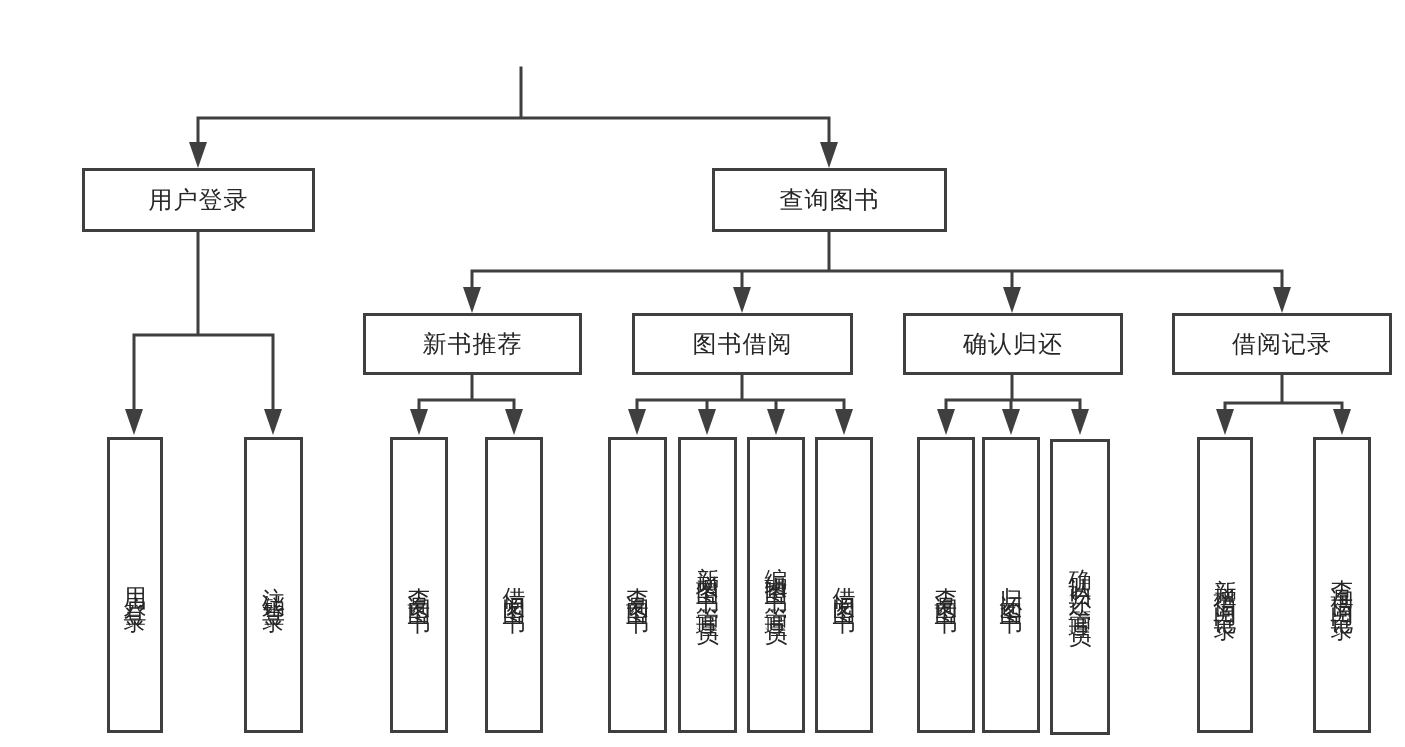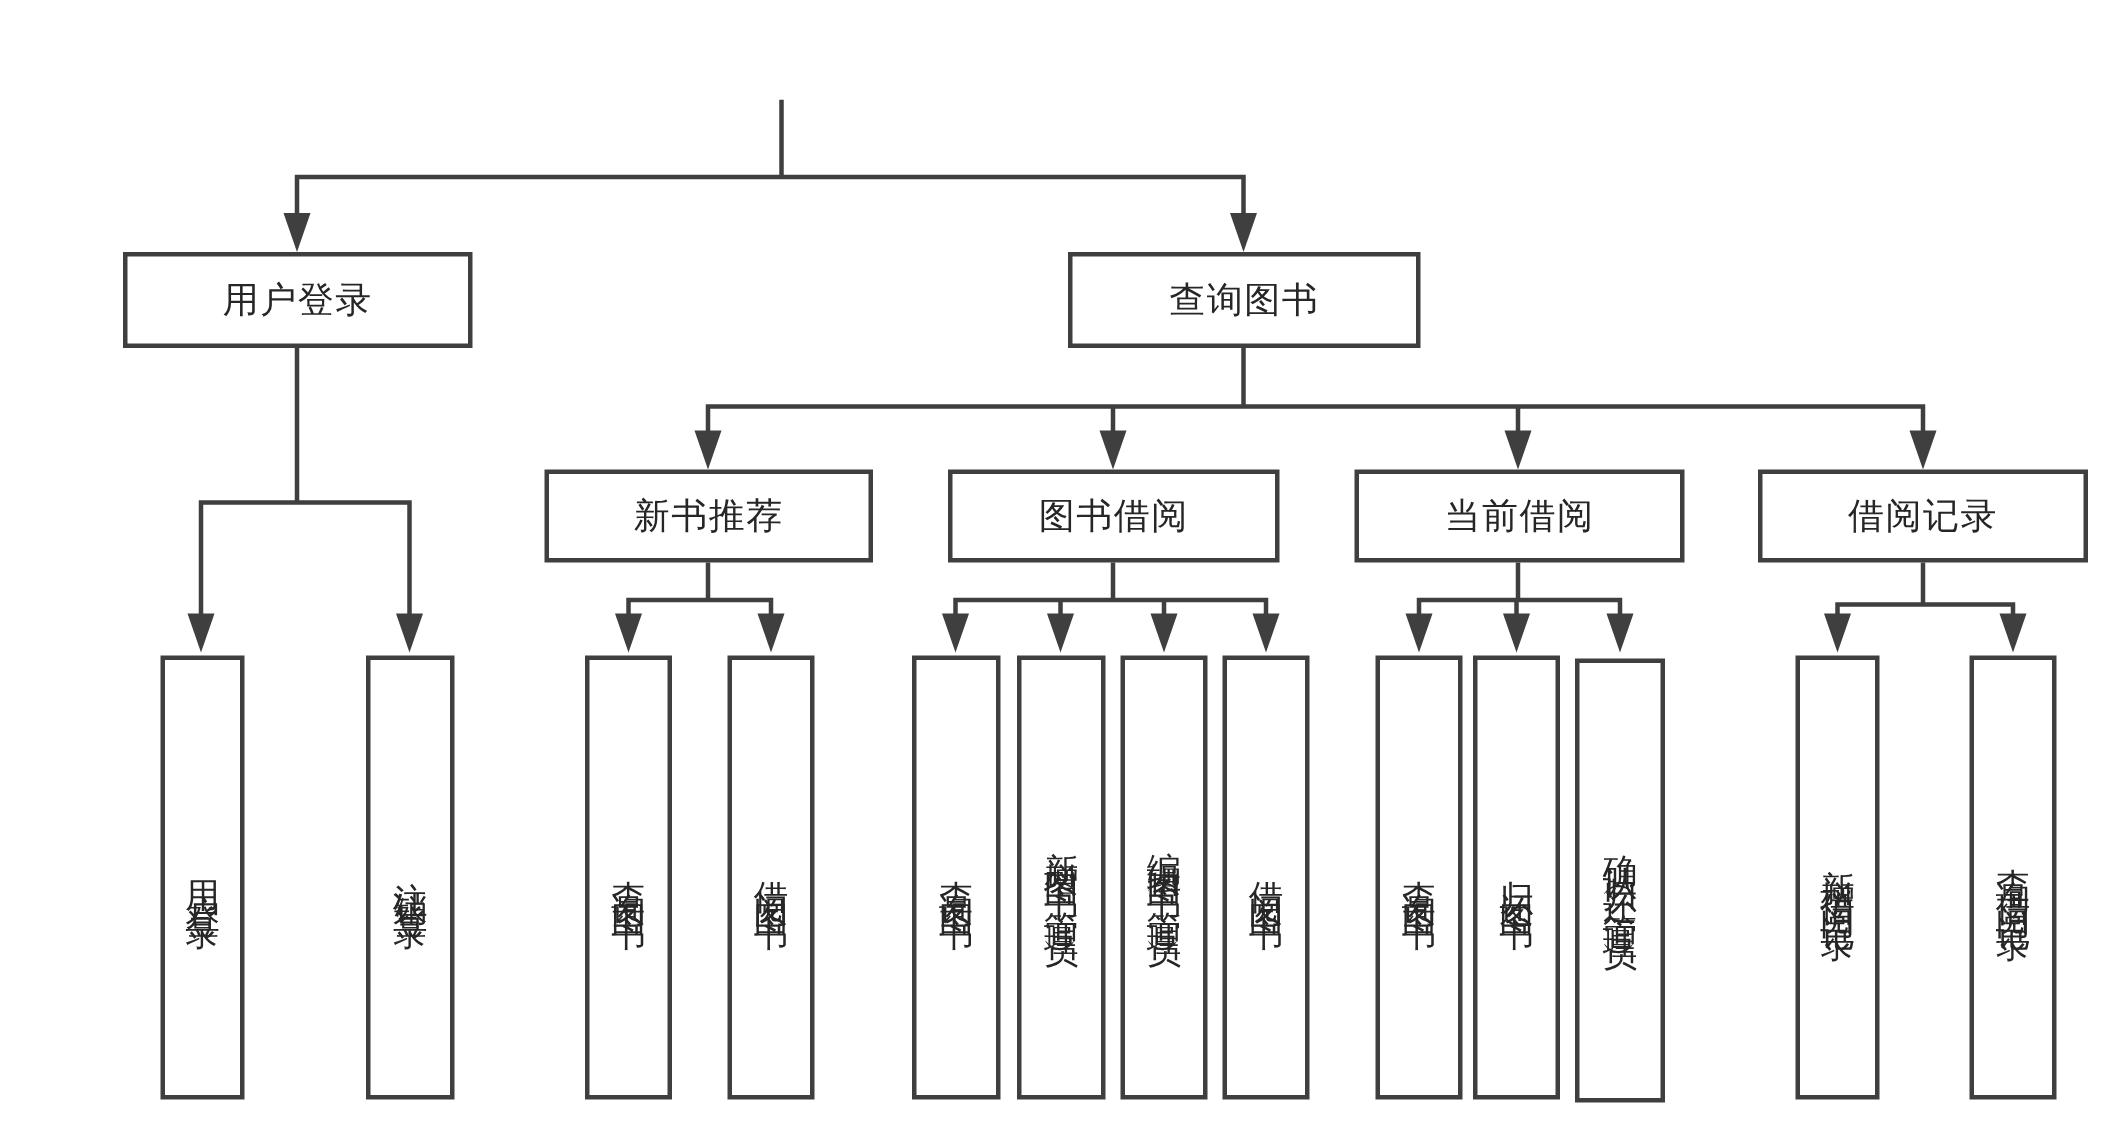--- a/index.html
+++ b/index.html
@@ -102,21 +102,21 @@
     <span>查询图书</span>
   </div>
 
   <div class="node hbox" style="left:632px;top:313px;width:221px;height:62px">
     <span>图书借阅</span>
   </div>
   <div class="node hbox" style="left:363px;top:313px;width:219px;height:62px">
     <span>新书推荐</span>
   </div>
   <div class="node hbox" style="left:903px;top:313px;width:220px;height:62px">
-    <span>当前借阅</span>
+    <span>确认归还</span>
   </div>
   <div class="node hbox" style="left:1172px;top:313px;width:220px;height:62px">
     <span>借阅记录</span>
   </div>
 
   <div class="node vbox" style="left:107px;top:437px;width:56px;height:296px">
     <span>用户登录</span>
   </div>
   <div class="node vbox" style="left:244px;top:437px;width:59px;height:296px">
     <span>注销登录</span>

